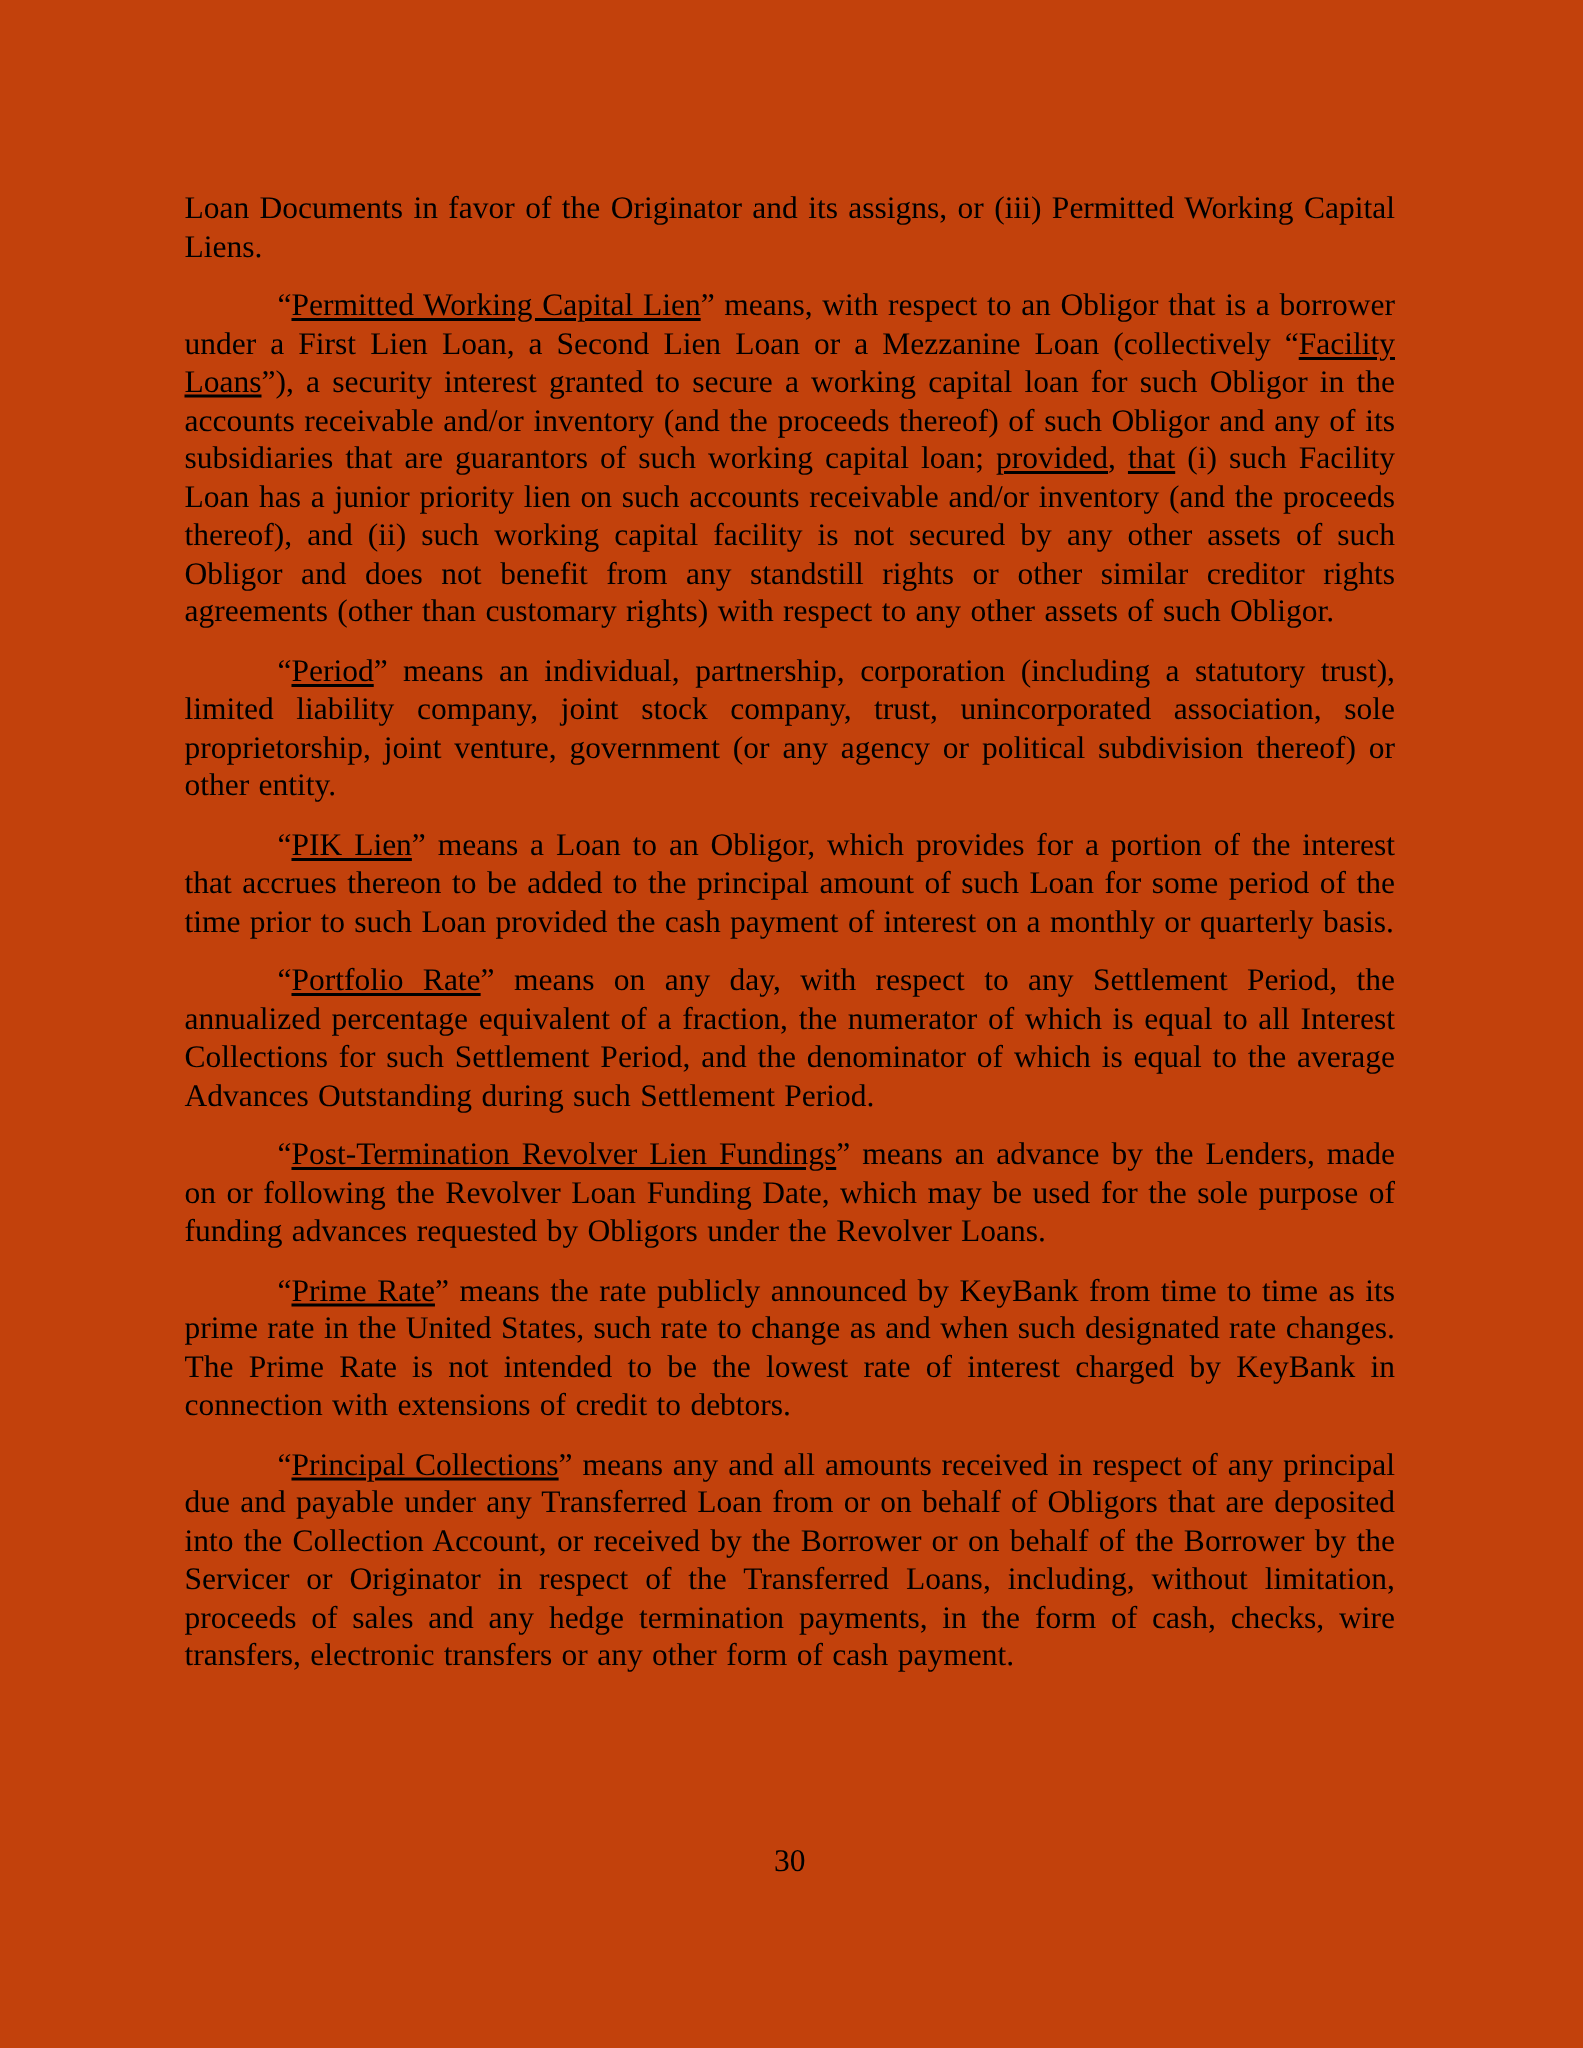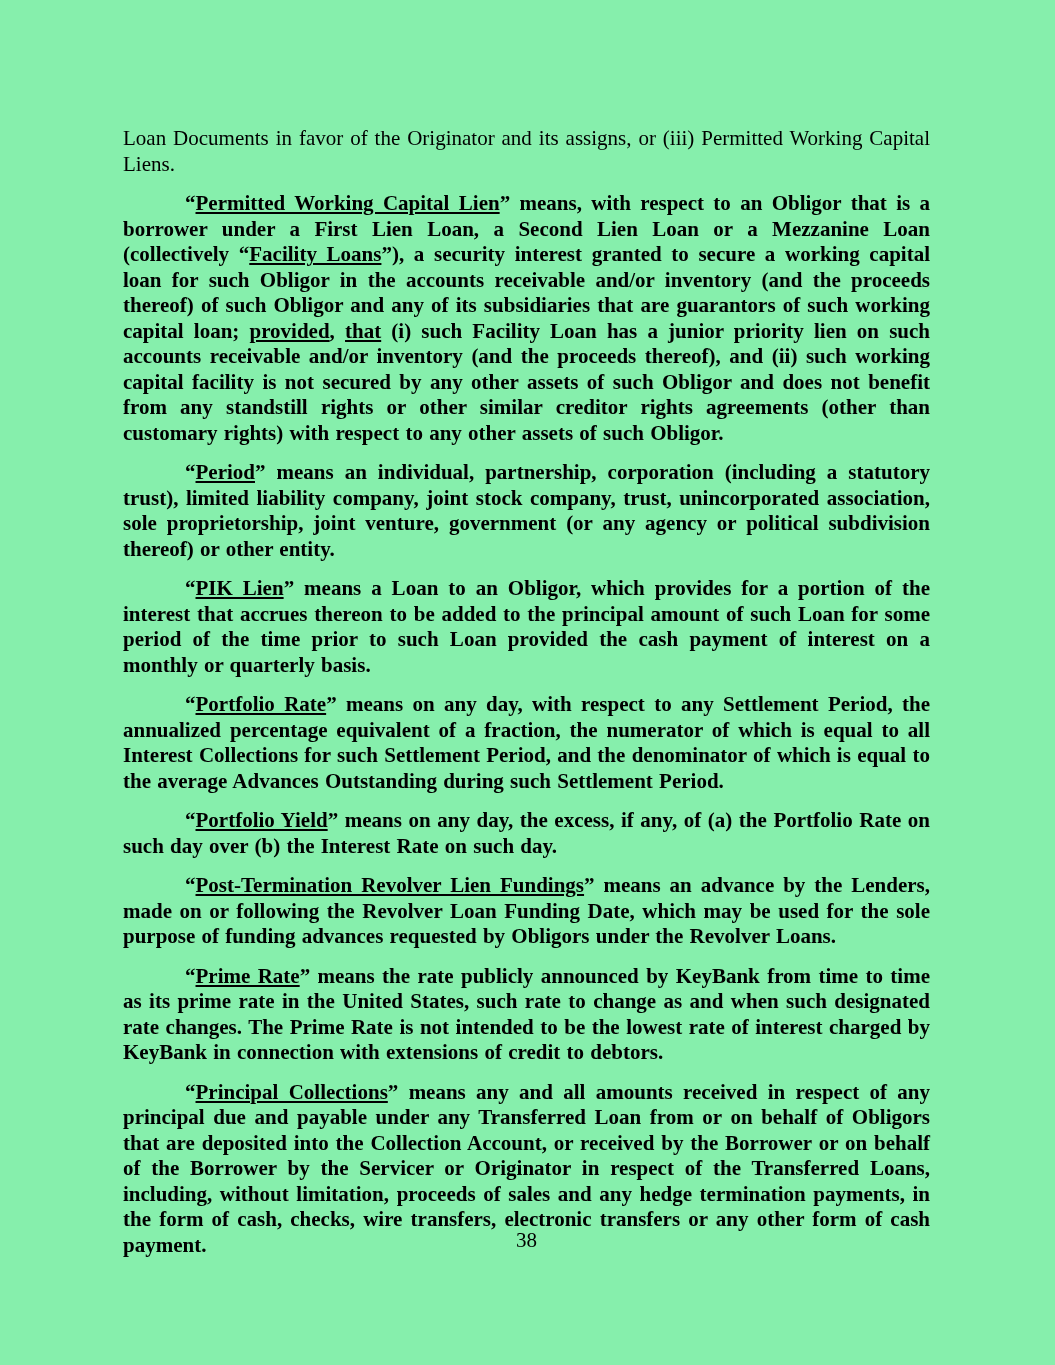--- a/index.html
+++ b/index.html
@@ -4,41 +4,40 @@
 <style>
   html, body {
     margin: 0;
     padding: 0;
     background: #ffffff;
   }
   .page {
     position: relative;
     width: 1055px;
     height: 1365px;
-    background: #86efac;
+    background: #c2410c;
     font-family: "Liberation Serif", serif;
     color: #000000;
     overflow: hidden;
   }
   .doc-body {
     position: absolute;
     left: 123px;
     top: 126px;
     width: 807px;
   }
   p.para {
     margin: 0 0 14px 0;
     font-size: 21px;
     line-height: 25.5px;
     text-align: justify;
     word-spacing: 1px;
   }
   p.para.indent {
     text-indent: 62px;
-    font-weight: bold;
   }
   .u {
     text-decoration: underline;
   }
   .page-number {
     position: absolute;
     top: 1228px;
     left: 123px;
     width: 807px;
     text-align: center;
@@ -49,19 +48,18 @@
 </head>
 <body>
 
 <div class="page">
   <div class="doc-body">
       <p class="para"><span class="">Loan Documents in favor of the Originator and its assigns, or (iii) Permitted Working Capital Liens.</span></p>
       <p class="para indent"><span class="">“</span><span class="u">Permitted Working Capital Lien</span><span class="">” means, with respect to an Obligor that is a borrower under a First Lien Loan, a Second Lien Loan or a Mezzanine Loan (collectively “</span><span class="u">Facility Loans</span><span class="">”), a security interest granted to secure a working capital loan for such Obligor in the accounts receivable and/or inventory (and the proceeds thereof) of such Obligor and any of its subsidiaries that are guarantors of such working capital loan; </span><span class="u">provided</span><span class="">, </span><span class="u">that</span><span class=""> (i) such Facility Loan has a junior priority lien on such accounts receivable and/or inventory (and the proceeds thereof), and (ii) such working capital facility is not secured by any other assets of such Obligor and does not benefit from any standstill rights or other similar creditor rights agreements (other than customary rights) with respect to any other assets of such Obligor.</span></p>
       <p class="para indent"><span class="">“</span><span class="u">Period</span><span class="">” means an individual, partnership, corporation (including a statutory trust), limited liability company, joint stock company, trust, unincorporated association, sole proprietorship, joint venture, government (or any agency or political subdivision thereof) or other entity.</span></p>
       <p class="para indent"><span class="">“</span><span class="u">PIK Lien</span><span class="">” means a Loan to an Obligor, which provides for a portion of the interest that accrues thereon to be added to the principal amount of such Loan for some period of the time prior to such Loan provided the cash payment of interest on a monthly or quarterly basis.</span></p>
       <p class="para indent"><span class="">“</span><span class="u">Portfolio Rate</span><span class="">” means on any day, with respect to any Settlement Period, the annualized percentage equivalent of a fraction, the numerator of which is equal to all Interest Collections for such Settlement Period, and the denominator of which is equal to the average Advances Outstanding during such Settlement Period.</span></p>
-      <p class="para indent"><span class="">“</span><span class="u">Portfolio Yield</span><span class="">” means on any day, the excess, if any, of (a) the Portfolio Rate on such day over (b) the Interest Rate on such day.</span></p>
       <p class="para indent"><span class="">“</span><span class="u">Post-Termination Revolver Lien Fundings</span><span class="">” means an advance by the Lenders, made on or following the Revolver Loan Funding Date, which may be used for the sole purpose of funding advances requested by Obligors under the Revolver Loans.</span></p>
       <p class="para indent"><span class="">“</span><span class="u">Prime Rate</span><span class="">” means the rate publicly announced by KeyBank from time to time as its prime rate in the United States, such rate to change as and when such designated rate changes.  The Prime Rate is not intended to be the lowest rate of interest charged by KeyBank in connection with extensions of credit to debtors.</span></p>
       <p class="para indent"><span class="">“</span><span class="u">Principal Collections</span><span class="">” means any and all amounts received in respect of any principal due and payable under any Transferred Loan from or on behalf of Obligors that are deposited into the Collection Account, or received by the Borrower or on behalf of the Borrower by the Servicer or Originator in respect of the Transferred Loans, including, without limitation, proceeds of sales and any hedge termination payments, in the form of cash, checks, wire transfers, electronic transfers or any other form of cash payment.</span></p>
     </div>
-  <div class="page-number">38</div>
+  <div class="page-number">30</div>
 </div>
 
 </body></html>

